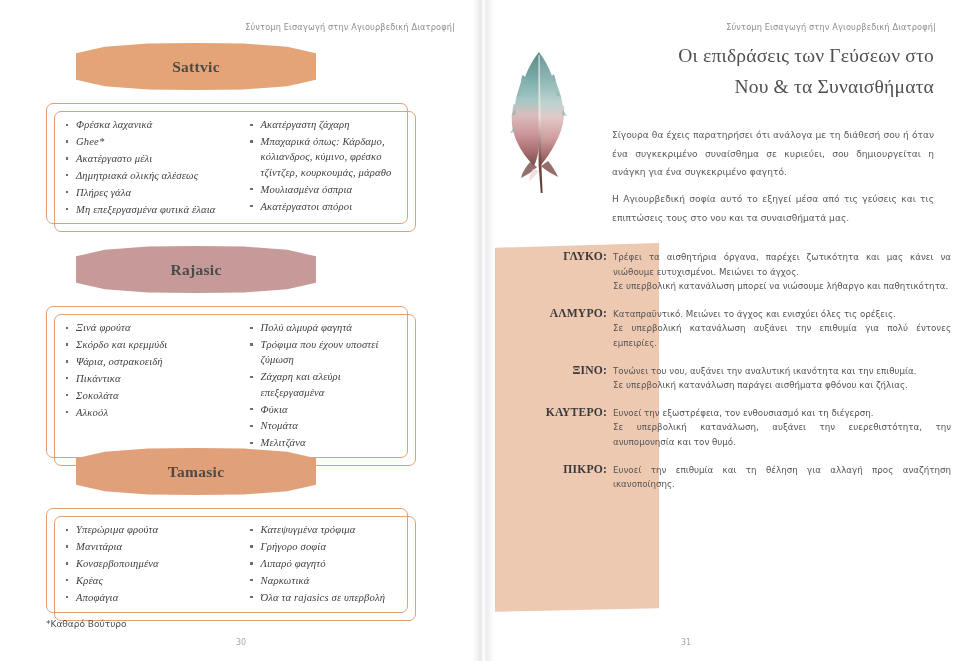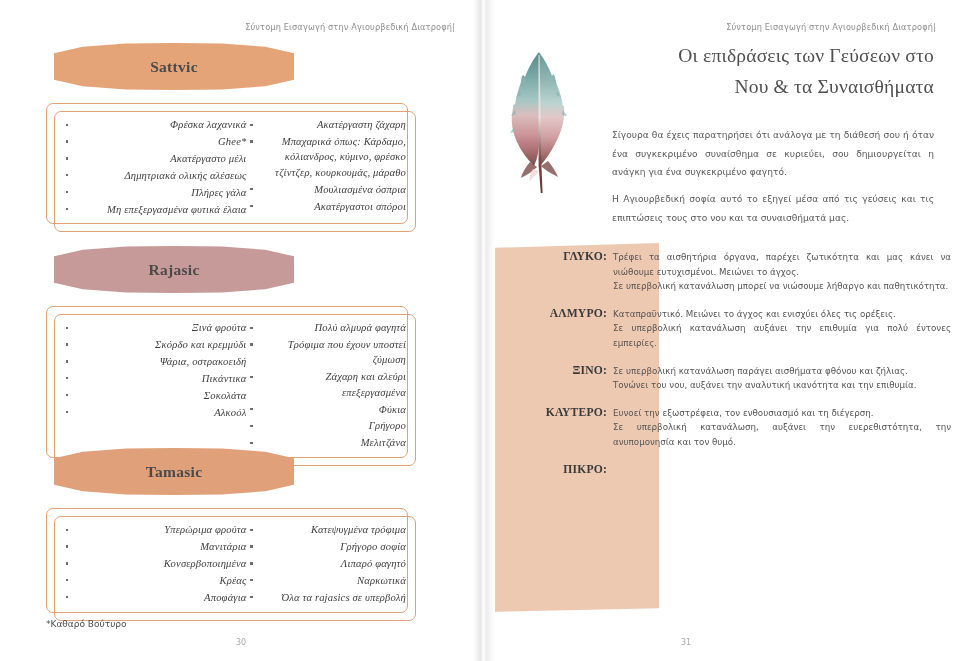--- a/index.html
+++ b/index.html
@@ -73,21 +73,21 @@
   
   .guna-block { position: absolute; left: 0; width: 481px; }
   .g1 { top: 43px; }
   .g2 { top: 246px; }
   .g3 { top: 448px; }
 
   .banner {
     position: relative;
     width: 240px;
     height: 47px;
-    margin-left: 54px;
+    margin-left: 76px;
     display: flex;
     align-items: center;
     justify-content: center;
     clip-path: polygon(0% 22%, 12% 8%, 30% 1%, 50% 0%, 70% 1%, 88% 8%, 100% 22%,
                        100% 78%, 88% 92%, 70% 99%, 50% 100%, 30% 99%, 12% 92%, 0% 78%);
   }
   .banner-sattvic { background: #e4a477; }
   .banner-rajasic { background: #c79a9a; }
   .banner-tamasic { background: #e0a079; }
   .banner span {
@@ -97,21 +97,20 @@
     color: #4a4a4a;
     letter-spacing: 0.3px;
   }
 
   
   .listbox {
     position: relative;
     margin: 13px 0 8px 46px;
     width: 370px;
     box-sizing: border-box;
-    text-align: right;
   }
   .listbox .frame-outer,
   .listbox .frame-inner {
     position: absolute;
     border: 1px solid #e2a075;
     pointer-events: none;
   }
   .listbox .frame-outer {
     left: 0; top: 0; right: 8px; bottom: 8px;
     border-radius: 7px;
@@ -297,21 +296,21 @@
             <li>Ψάρια, οστρακοειδή</li>
             <li>Πικάντικα</li>
             <li>Σοκολάτα</li>
             <li>Αλκοόλ</li>
           </ul>
           <ul class="food col-b">
             <li>Πολύ αλμυρά φαγητά</li>
             <li>Τρόφιμα που έχουν υποστεί ζύμωση</li>
             <li>Ζάχαρη και αλεύρι επεξεργασμένα</li>
             <li>Φύκια</li>
-            <li>Γρήγορο</li>
+            <li>Ντομάτα</li>
             <li>Μελιτζάνα</li>
           </ul>
         </div>
       </div>
     </div>
 
     <div class="guna-block g3">
       <div class="banner banner-tamasic">
         <span>Tamasic</span>
       </div>
@@ -370,36 +369,37 @@
         <div class="taste-name">ΑΛΜΥΡΟ:</div>
         <div class="taste-body">
           <p class="tight">Καταπραϋντικό. Μειώνει το άγχος και ενισχύει όλες τις ορέξεις.</p>
           <p>Σε υπερβολική κατανάλωση αυξάνει την επιθυμία για πολύ έντονες εμπειρίες.</p>
         </div>
       </div>
 
       <div class="taste-row">
         <div class="taste-name">ΞΙΝΟ:</div>
         <div class="taste-body">
+          <p class="tight">Τονώνει του νου, αυξάνει την αναλυτική ικανότητα και την επιθυμία.</p>
           <p class="tight">Σε υπερβολική κατανάλωση παράγει αισθήματα φθόνου και ζήλιας.</p>
-          <p class="tight">Τονώνει του νου, αυξάνει την αναλυτική ικανότητα και την επιθυμία.</p>
         </div>
       </div>
 
       <div class="taste-row">
         <div class="taste-name">ΚΑΥΤΕΡΟ:</div>
         <div class="taste-body">
           <p class="tight">Ευνοεί την εξωστρέφεια, τον ενθουσιασμό και τη διέγερση.</p>
           <p>Σε υπερβολική κατανάλωση, αυξάνει την ευερεθιστότητα, την ανυπομονησία και τον θυμό.</p>
         </div>
       </div>
 
       <div class="taste-row">
         <div class="taste-name">ΠΙΚΡΟ:</div>
         <div class="taste-body">
+          <p>Ευνοεί την επιθυμία και τη θέληση για  αλλαγή προς αναζήτηση ικανοποίησης.</p>
         </div>
       </div>
 
 
     </div>
 
     <div class="folio folio-right">31</div>
   </div>
 </div>
 

